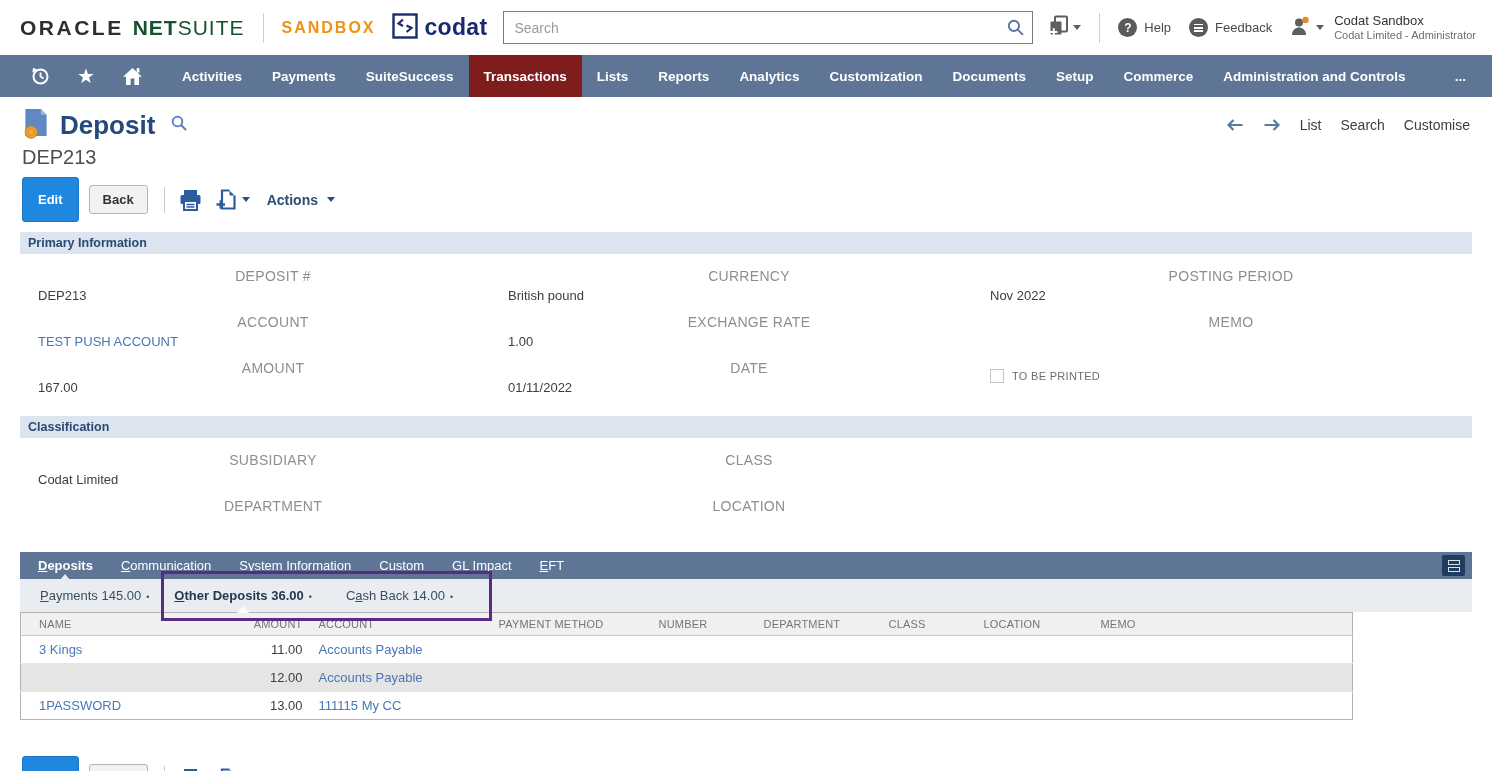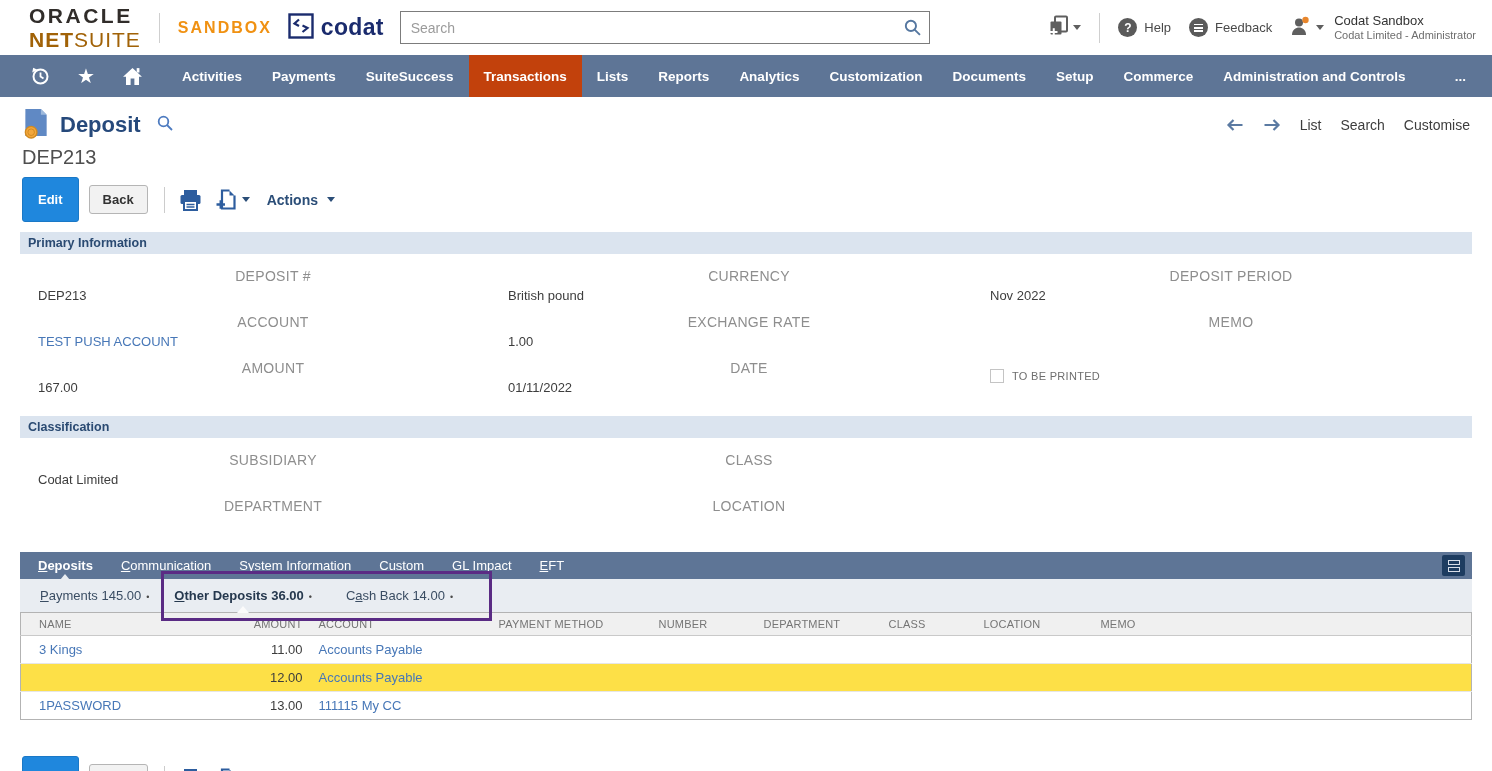--- a/index.html
+++ b/index.html
@@ -7,23 +7,23 @@
   body {
     width:1492px; height:771px; overflow:hidden;
     background:#fff;
     font-family:"Liberation Sans", sans-serif;
     color:#3d3d3d;
   }
   .app { width:1492px; height:771px; position:relative; }
 
   
   .topbar { height:55px; display:flex; align-items:center; padding:0 16px 0 20px; background:#fff; }
-  .brand { display:flex; align-items:baseline; white-space:nowrap;flex-direction:column; }
+  .brand { display:flex; align-items:baseline; white-space:nowrap; }
   .oracle { font-size:21px; font-weight:700; letter-spacing:2.5px; color:#312d2a; }
-  .ns { font-size:21px; color:#a16207; margin-left:9px; letter-spacing:1px; }
+  .ns { font-size:21px; color:#14532d; margin-left:9px; letter-spacing:1px; }
   .ns-b { font-weight:700; }
   .ns-l { font-weight:400; }
   .vdiv { width:1px; height:30px; background:#cfcfcf; margin:0 18px; }
   .sandbox { font-size:16px; font-weight:700; letter-spacing:2px; color:#f09112; margin-right:16px; }
   .codat { display:flex; align-items:center; gap:7px; cursor:pointer; }
   .codat-text { font-size:23px; font-weight:700; color:#1a2b6d; letter-spacing:.3px; }
   .search-wrap { position:relative; margin-left:16px; }
   .search-wrap input {
     width:530px; height:33px; border:1px solid #7c7c7c; border-radius:0;
     font-family:"Liberation Sans",sans-serif; font-size:14px; color:#444; padding:0 36px 0 10px; outline:none;
@@ -40,26 +40,26 @@
   .user-block { margin-left:10px; line-height:1.25; cursor:pointer; }
   .user-name { font-size:13px; color:#333; }
   .user-role { font-size:11px; color:#6e6e6e; }
 
   
   .nav { height:42px; background:#5e7596; display:flex; align-items:stretch; color:#fff; }
   .nav-icons { display:flex; align-items:center; gap:27px; padding:0 24px 0 30px; }
   .nav-icon { cursor:pointer; display:flex; align-items:center; }
   .nav-star { font-size:20px; line-height:1; }
   .nav-item { display:flex; align-items:center; padding:0 15px; font-size:13.5px; font-weight:700; cursor:pointer; white-space:nowrap; }
-  .nav-item.active { background:#c2410c; }
+  .nav-item.active { background:#7f1d1d; }
   .nav-more { margin-left:auto; display:flex; align-items:center; padding:0 26px; font-size:13.5px; font-weight:700; cursor:pointer; }
 
   
   .title-row { display:flex; align-items:center; margin:12px 22px 0 22px; height:32px; }
-  .page-title { font-size:22px; font-weight:700; color:#26497b; margin:0 16px 0 10px; }
+  .page-title { font-size:26px; font-weight:700; color:#26497b; margin:0 16px 0 10px; }
   .title-right { margin-left:auto; display:flex; align-items:center; gap:19px; font-size:14px; color:#3d3d3d; }
   .title-link { cursor:pointer; }
   .arrow-btn { cursor:pointer; display:flex; align-items:center; }
   .record-id { font-size:20px; color:#4f4f4f; margin:5px 22px 0 22px; }
 
   .btn-row { display:flex; align-items:center; margin:8px 22px 0 22px; }
   .btn { font-family:"Liberation Sans",sans-serif; font-size:13px; font-weight:700; border-radius:3px; padding:14px 15px; cursor:pointer; }
   .btn-primary { background:#1f87dd; border:1px solid #1a78c6; color:#fff; }
   .btn-secondary { background:#f2f2f2; border:1px solid #b5b5b5; color:#333; margin-left:10px; padding:6px 13px; }
   .vdiv2 { width:1px; height:26px; background:#ccc; margin:0 14px 0 16px; }
@@ -94,28 +94,28 @@
   .subtab { font-size:13px; color:#3a4d63; cursor:pointer; position:relative; white-space:nowrap; }
   .subtab .key { text-decoration:underline; }
   .subtab.active { font-weight:700; color:#25384e; }
   .subtab.active::after { content:""; position:absolute; left:50%; transform:translateX(-50%); bottom:-10px;
     border-left:6px solid transparent; border-right:6px solid transparent; border-bottom:7px solid #fbfbfb; }
   .bullet { font-size:9px; margin-left:5px; color:#4a4a4a; }
   .hl-wrap { display:flex; align-items:center; gap:34px; height:50px; border:3px solid #5a2b84;
     padding:0 36px 0 10px; margin-left:-22px; }
 
   
-  .dep-table { margin:0 20px; border-collapse:collapse; width:1452px; table-layout:fixed; }
+  .dep-table { margin:0 20px; border-collapse:collapse; width:1333px; table-layout:fixed; }
   .dep-table th { background:#f0f0f0; height:23px; font-size:11px; font-weight:400; color:#757575;
     text-align:left; padding:0 8px; letter-spacing:.2px; border-bottom:1px solid #c9c9c9; }
   .dep-table th:first-child { padding-left:18px; }
   .dep-table th.num, .dep-table td.num { text-align:right; padding-right:8px; }
   .dep-table td { height:28px; font-size:13px; color:#3d3d3d; padding:0 8px; border-top:1px solid #e6e6e6; }
   .dep-table td:first-child { padding-left:18px; }
-  .dep-table tr.alt td { background:#fde047;margin-top:20px; }
+  .dep-table tr.alt td { background:#e5e5e5;margin-top:20px; }
   .dep-table { border:1px solid #b3b3b3; }
   .dep-table td.link { color:#4777b7; cursor:pointer; }
 
   .btn-row.bottom { margin-top:36px; }
 </style>
 </head>
 <body>
 
 <div class="app">
 
@@ -305,21 +305,21 @@
           <div class="lbl">EXCHANGE RATE</div>
           <div class="val">1.00</div>
         </div>
         <div class="field">
           <div class="lbl">DATE</div>
           <div class="val">01/11/2022</div>
         </div>
       </div>
       <div>
         <div class="field">
-          <div class="lbl">DEPOSIT PERIOD</div>
+          <div class="lbl">POSTING PERIOD</div>
           <div class="val">Nov 2022</div>
         </div>
         <div class="field">
           <div class="lbl">MEMO</div>
           <div class="val"></div>
         </div>
         <div class="checkbox-row">
           <span class="checkbox"></span>
           <span class="cb-label">TO BE PRINTED</span>
         </div>

